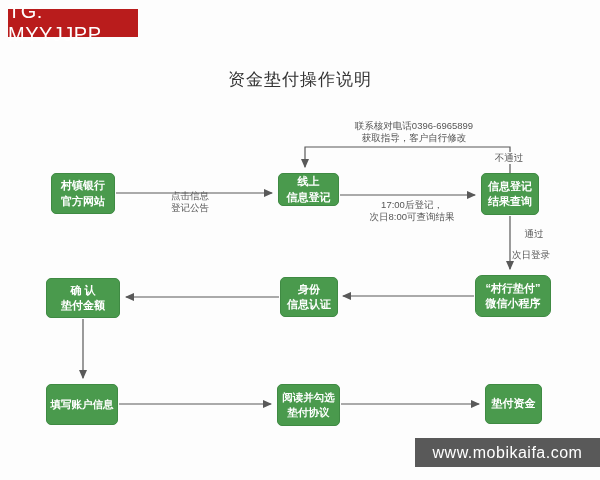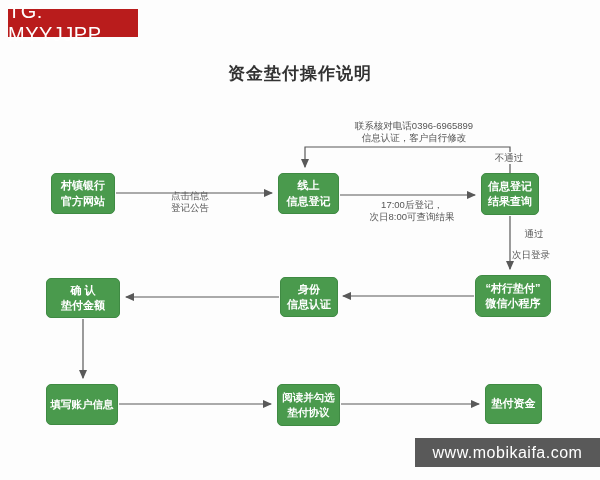--- a/index.html
+++ b/index.html
@@ -8,22 +8,22 @@
     font-family:"Liberation Sans","DejaVu Sans",sans-serif;overflow:hidden;
   }
   .badge{
     position:absolute;background:#b91c1c;color:#ffffff;
     display:flex;align-items:center;justify-content:center;
     font-size:20px;letter-spacing:0.5px;
   }
   .badge.tg{left:8px;top:9px;width:130px;height:28px;}
   .badge.watermark{left:415px;top:438px;width:185px;height:29px;background:#595959;font-size:16px;}
   .title{
-    position:absolute;left:0;right:0;top:60px;margin:2px;text-align:center;
-    font-size:17px;font-weight:bold;color:#333333;letter-spacing:1px;
+    position:absolute;left:0;right:0;top:60px;margin:8px;text-align:center;
+    font-size:17px;font-weight:normal;color:#333333;letter-spacing:1px;
   }
   .arrows{position:absolute;left:0;top:0;width:600px;height:480px;}
   .node{
     position:absolute;background:#4a9a4d;border:1px solid #3f8a43;border-radius:5px;
     color:#ffffff;display:flex;flex-direction:column;align-items:center;justify-content:center;
     font-size:11px;line-height:1.4;text-align:center;box-sizing:border-box;font-weight:bold;
   }
   .node span{display:block;}
   .elabel{
     position:absolute;transform:translateX(-50%);text-align:center;
@@ -62,21 +62,21 @@
     <line x1="341" y1="404" x2="479" y2="404" stroke="#595959" stroke-width="1.2" marker-end="url(#ah)"></line>
   </svg>
 
   <div class="badge tg">TG: MYYJJPP</div>
   <h1 class="title">资金垫付操作说明</h1>
 
   <div class="node" style="left:51px;top:173px;width:64px;height:41px;">
     <span>村镇银行</span>
     <span>官方网站</span>
   </div>
-  <div class="node" style="left:278px;top:173px;width:61px;height:41px;">
+  <div class="node" style="left:278px;top:173px;width:61px;height:33px;">
     <span>线上</span>
     <span>信息登记</span>
   </div>
   <div class="node" style="left:481px;top:173px;width:58px;height:42px;">
     <span>信息登记</span>
     <span>结果查询</span>
   </div>
 
   <div class="node" style="left:475px;top:275px;width:76px;height:42px;border-radius:7px;">
     <span>“村行垫付”</span>
@@ -104,21 +104,21 @@
     <span></span>
   </div>
 
   <div class="elabel" style="left:190px;top:170px;margin-top:20px;">
     <div>点击信息</div>
     <div>登记公告</div>
   </div>
 
   <div class="elabel" style="left:414px;top:120px;">
     <div>联系核对电话0396-6965899</div>
-    <div>信息认证，客户自行修改</div>
+    <div>获取指导，客户自行修改</div>
   </div>
 
   <div class="elabel bg" style="left:509px;top:152px;">
     <div>不通过</div>
   </div>
 
 
   <div class="elabel" style="left:412px;top:199px;">
     <div>17:00后登记，</div>
     <div>次日8:00可查询结果</div>

